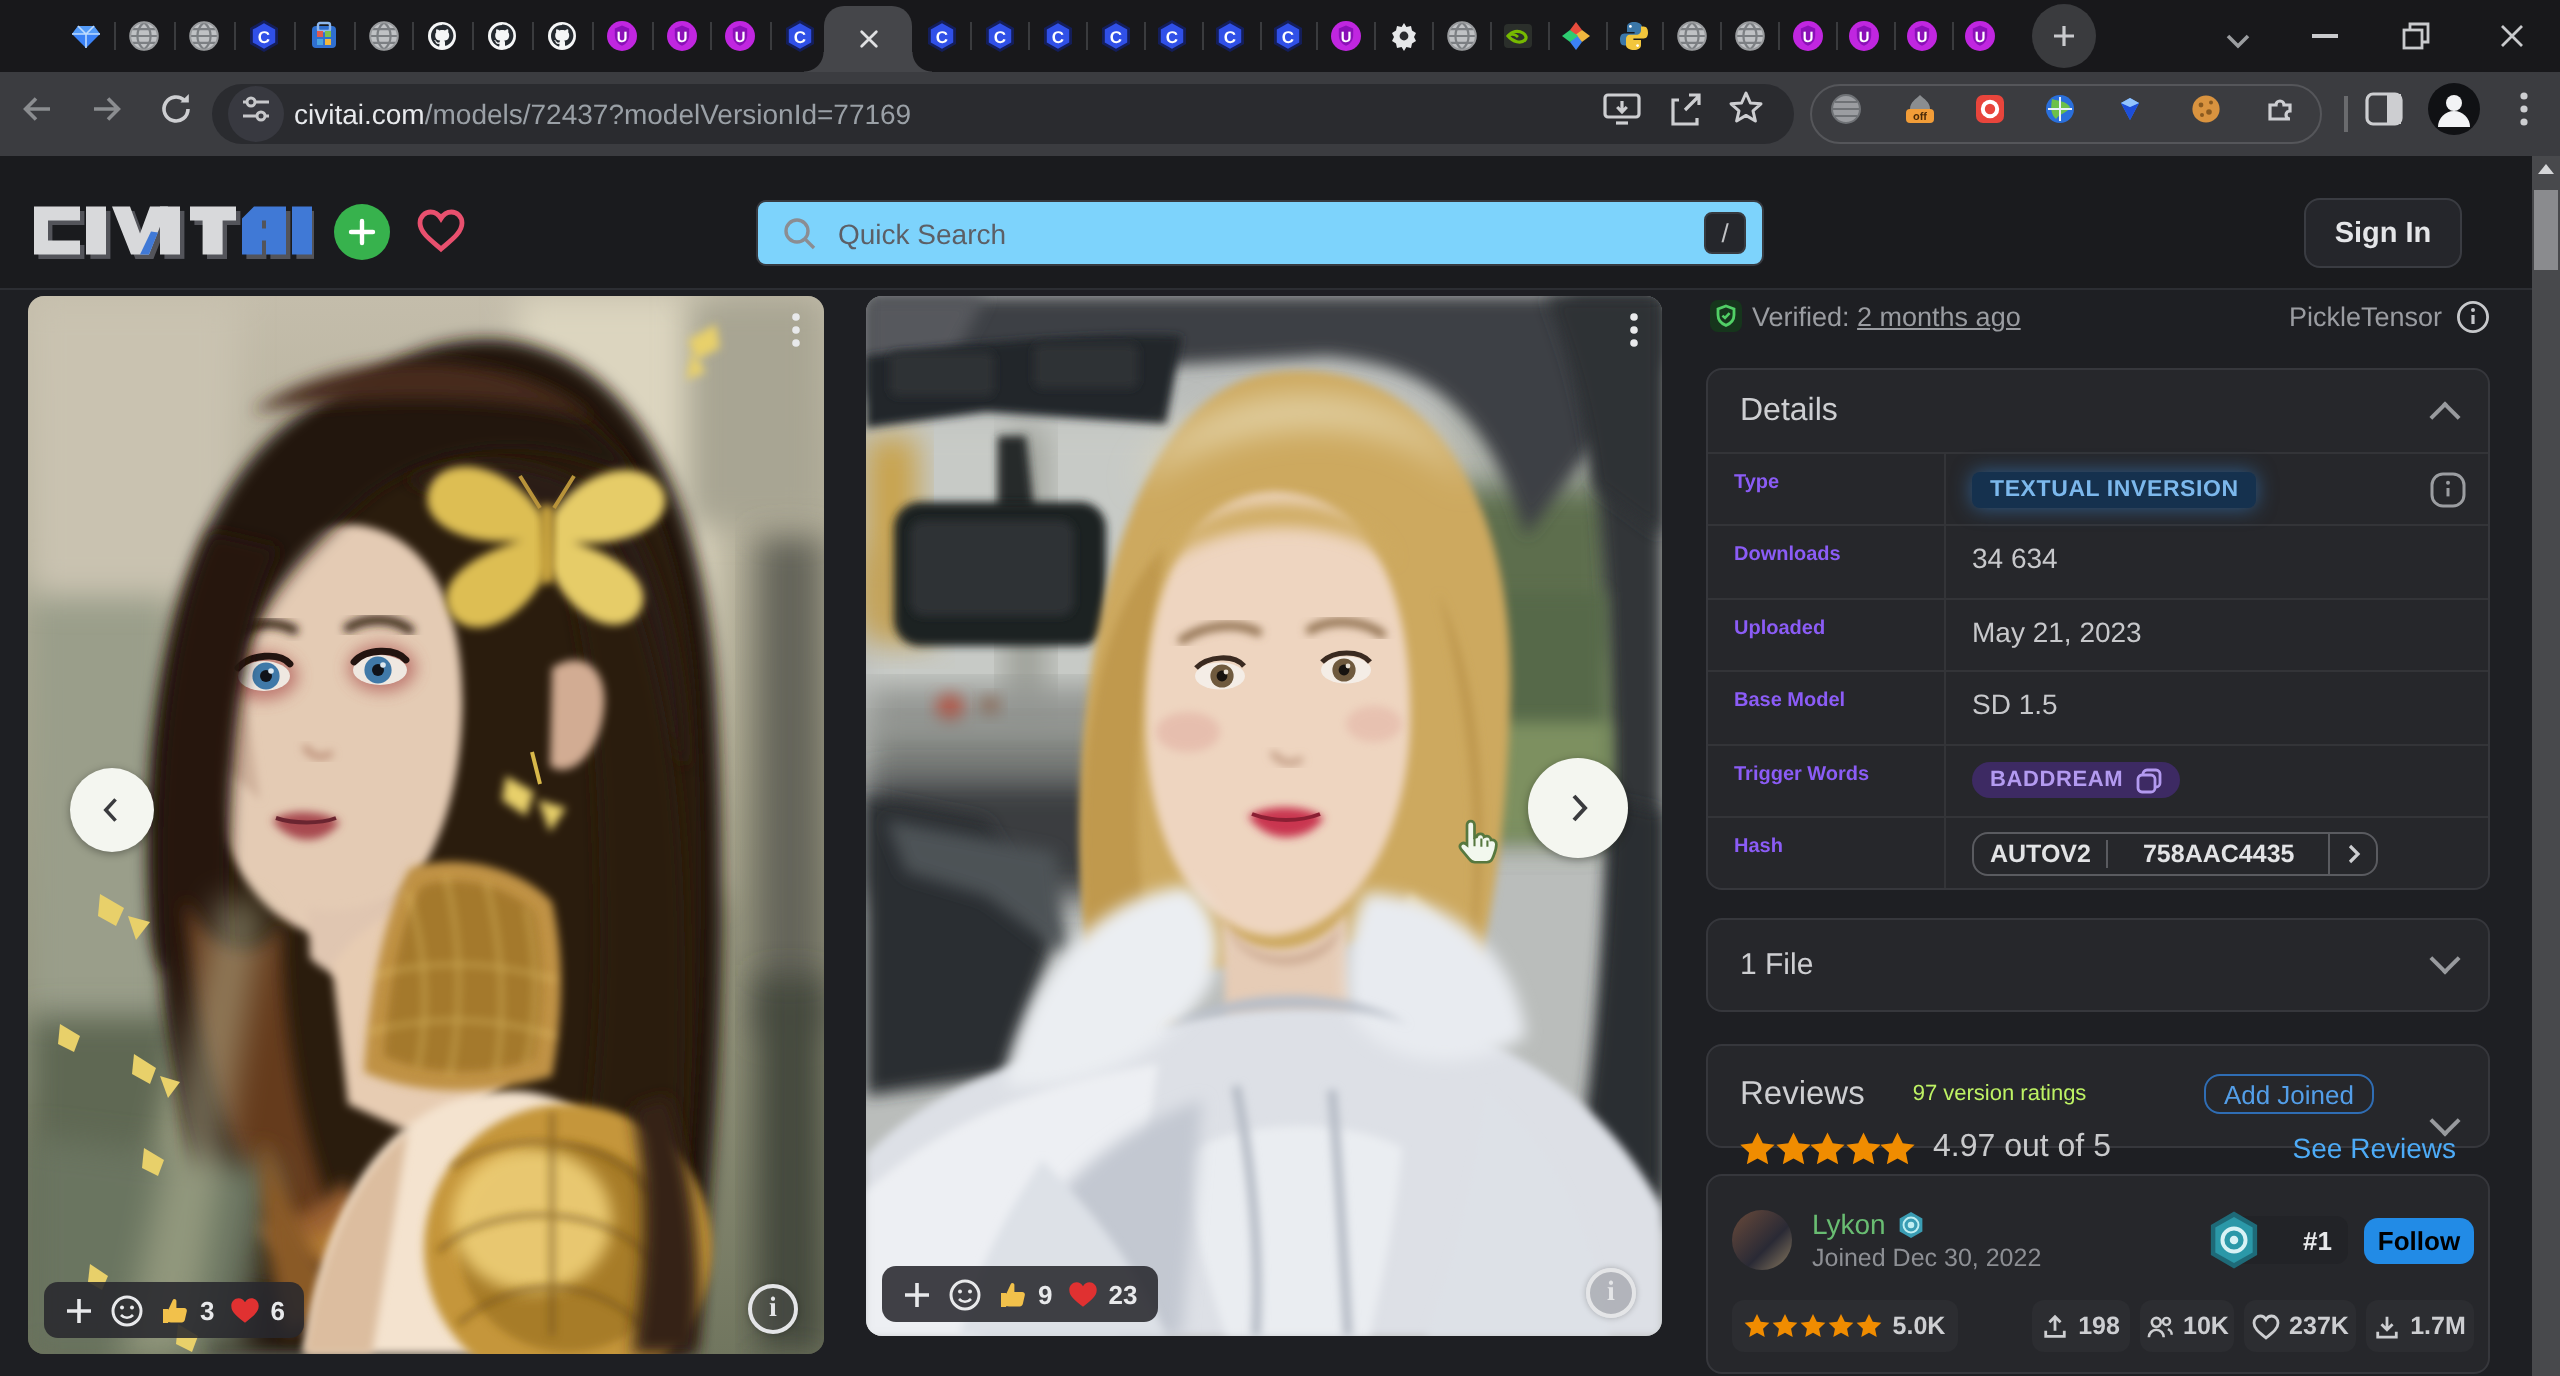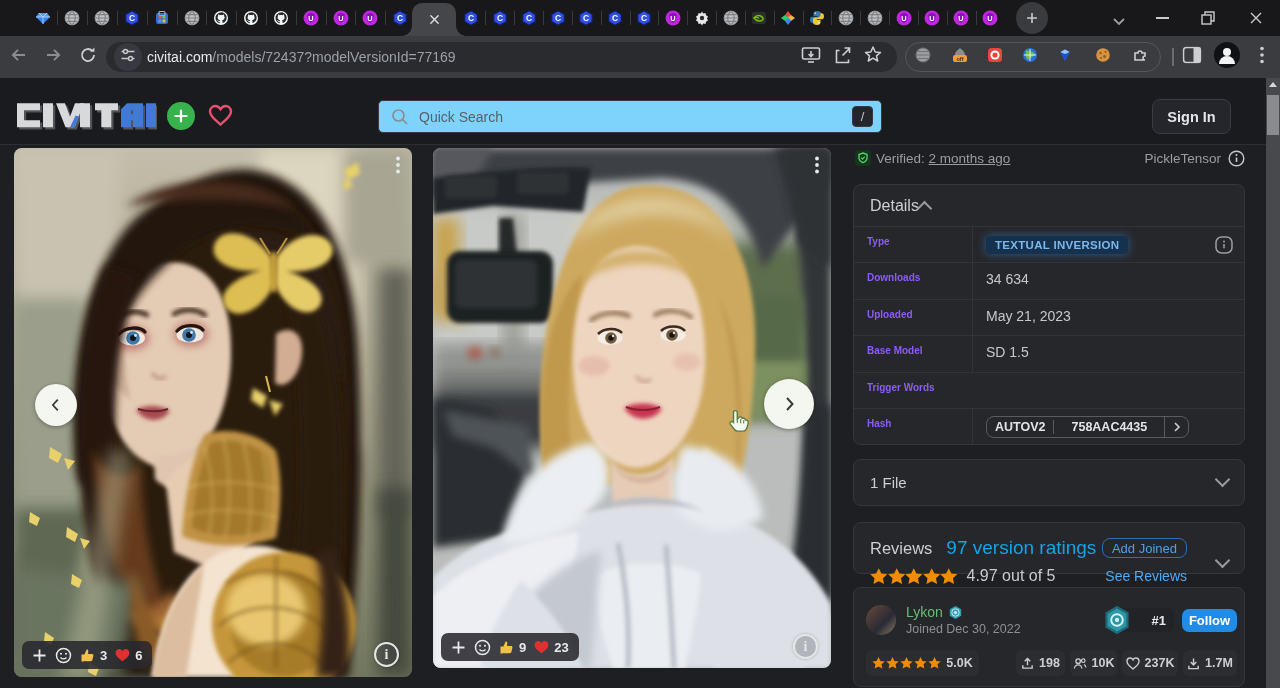--- a/index.html
+++ b/index.html
@@ -630,21 +630,21 @@
         </div>
 <span class="abs" style="left:23px;top:3px;font-size:13.5px;color:#9a9ca1">Verified: <span style="text-decoration:underline">2 months ago</span></span>
 <span class="abs" style="right:24px;top:3px;font-size:13.5px;color:#9a9ca1">PickleTensor</span>
 <svg class="abs" style="right:0;top:2px" width="17" height="17" viewBox="0 0 17 17">
           <circle cx="8.5" cy="8.5" r="7.3" fill="none" stroke="#c7c8cb" stroke-width="1.4"></circle>
           <path d="M8.5 7.5V12" stroke="#c7c8cb" stroke-width="1.6"></path>
           <circle cx="8.5" cy="5" r="1" fill="#c7c8cb"></circle>
         </svg>
 </div>
       <div class="card" style="margin-top:6px">
-<div style="height:41px;display:flex;align-items:center;justify-content:flex-start;padding:0 16px">
+<div style="height:41px;display:flex;align-items:center;justify-content:space-between;padding:0 16px">
 <span style="color:#cdced1;font-size:16px">Details</span>
 <div class="chev" style="transform:rotate(-135deg);margin-top:6px"></div>
 </div>
 <div class="trow">
           <div class="tlabel">Type</div>
           <div class="tval" style="align-items:center;padding-top:0">
             <span class="badge-ti">TEXTUAL INVERSION</span>
 <svg style="position:absolute;right:11px" width="18" height="18" viewBox="0 0 18 18">
               <rect x="1" y="1" width="16" height="16" rx="5.5" fill="none" stroke="#9b9da1" stroke-width="1.5"></rect>
               <path d="M9 8v4.2" stroke="#9b9da1" stroke-width="1.5"></path>
@@ -659,20 +659,26 @@
 <div class="trow">
           <div class="tlabel">Uploaded</div>
           <div class="tval">May 21, 2023</div>
         </div>
 <div class="trow">
           <div class="tlabel">Base Model</div>
           <div class="tval">SD 1.5</div>
         </div>
 <div class="trow">
           <div class="tlabel">Trigger Words</div>
+          <div class="tval" style="align-items:center;padding-top:0">
+            <span class="badge-bd">BADDREAM <svg width="13" height="13" viewBox="0 0 13 13">
+                <rect x="3.5" y="1" width="8.5" height="8.5" rx="2" fill="none" stroke="#b39af0" stroke-width="1.4"></rect>
+                <rect x="1" y="3.5" width="8.5" height="8.5" rx="2" fill="#3d2a63" stroke="#b39af0" stroke-width="1.4"></rect>
+              </svg></span>
+          </div>
         </div>
 <div class="trow">
           <div class="tlabel">Hash</div>
           <div class="tval" style="align-items:center;padding-top:0">
 <div style="display:flex;align-items:center;height:22px;border:1px solid #5a5b60;border-radius:8px;overflow:hidden">
 <span style="padding:0 8px;font-size:12.5px;font-weight:bold;color:#e2e3e5">AUTOV2</span>
 <span style="border-left:1px solid #5a5b60;padding:0 17px;font-size:12.5px;font-weight:bold;color:#e2e3e5">758AAC4435</span>
 <span style="border-left:1px solid #5a5b60;width:24px;height:100%;display:flex;align-items:center;justify-content:center">
                 <svg width="10" height="10" viewBox="0 0 10 10">
                   <path d="M3 1l4 4-4 4" stroke="#cdced1" stroke-width="1.6" fill="none"></path>
@@ -682,41 +688,41 @@
           </div>
         </div>
 </div>
       <div class="card" style="margin-top:14px;height:47px;display:flex;align-items:center;justify-content:space-between;padding:0 16px">
 <span style="color:#cdced1;font-size:15px">1 File</span>
 <div class="chev" style="transform:rotate(45deg);margin-top:-6px"></div>
 </div>
       <div class="card" style="margin-top:16px;height:52px;padding:14px 16px">
 <div style="display:flex;align-items:center">
 <span style="color:#cdced1;font-size:16.5px;font-weight:500">Reviews</span>
-<span style="color:#0ea5e9;font-size:19px;margin-left:14px">97 version ratings</span>
+<span style="color:#bef264;font-size:11px;margin-left:24px">97 version ratings</span>
 <span style="margin-left:auto;margin-right:41px;border:1px solid #2f6db4;border-radius:8px;color:#539ee8;font-size:13px;font-weight:500;padding:1.5px 9px">Add Joined</span>
 </div>
 <div style="display:flex;align-items:center;margin-top:8px">
 <svg width="17.5" height="17" viewBox="0 0 20 19" style="margin-right:0px">
             <path d="M10 0l3 6.2 6.8.8-5 4.6 1.3 6.6L10 14.9 3.9 18.2 5.2 11.6l-5-4.6L7 6.2z" fill="#f08c00"></path>
           </svg>
           <svg width="17.5" height="17" viewBox="0 0 20 19" style="margin-right:0px">
             <path d="M10 0l3 6.2 6.8.8-5 4.6 1.3 6.6L10 14.9 3.9 18.2 5.2 11.6l-5-4.6L7 6.2z" fill="#f08c00"></path>
           </svg>
           <svg width="17.5" height="17" viewBox="0 0 20 19" style="margin-right:0px">
             <path d="M10 0l3 6.2 6.8.8-5 4.6 1.3 6.6L10 14.9 3.9 18.2 5.2 11.6l-5-4.6L7 6.2z" fill="#f08c00"></path>
           </svg>
           <svg width="17.5" height="17" viewBox="0 0 20 19" style="margin-right:0px">
             <path d="M10 0l3 6.2 6.8.8-5 4.6 1.3 6.6L10 14.9 3.9 18.2 5.2 11.6l-5-4.6L7 6.2z" fill="#f08c00"></path>
           </svg>
           <svg width="17.5" height="17" viewBox="0 0 20 19" style="margin-right:0px">
             <path d="M10 0l3 6.2 6.8.8-5 4.6 1.3 6.6L10 14.9 3.9 18.2 5.2 11.6l-5-4.6L7 6.2z" fill="#f08c00"></path>
           </svg>
 <span style="color:#c9cacc;font-size:16px;margin-left:9px">4.97 out of 5</span>
-<span style="margin-left:auto;margin-right:41px;color:#4dabf7;font-size:14px;font-weight:500">See Reviews</span>
+<span style="margin-left:auto;color:#4dabf7;font-size:14px;font-weight:500">See Reviews</span>
 </div>
 <div class="chev" style="position:absolute;right:16px;top:32px;transform:rotate(45deg)"></div>
 </div>
       <div class="card" style="margin-top:13px;height:100px;padding:16px 7px 12px 12px">
 <div style="display:flex;align-items:center">
 <div style="width:30px;height:30px;border-radius:50%;background:linear-gradient(135deg,#6a4a3a,#2a2a35 60%,#8a7a60);flex:none"></div>
 <div style="margin-left:10px">
 <div style="display:flex;align-items:center;gap:6px">
               <span style="color:#69bd72;font-size:14px">Lykon</span>
 <svg width="13" height="13" viewBox="0 0 16 16">
@@ -730,21 +736,21 @@
 <div style="margin-left:auto;display:flex;align-items:center">
 <div style="width:60px;height:24px;background:#222327;border-radius:6px;display:flex;align-items:center;justify-content:flex-end;padding-right:8px;position:relative">
 <svg style="position:absolute;left:-13px;top:-4px" width="32" height="32" viewBox="0 0 36 36">
                 <path d="M18 2l13 7.5v17L18 34 5 26.5v-17z" fill="#1e6a78"></path>
                 <path d="M18 5l10.5 6v14L18 31 7.5 25v-14z" fill="#2b98a8"></path>
                 <circle cx="18" cy="18" r="6.5" fill="none" stroke="#d8f2f5" stroke-width="2.2"></circle>
                 <circle cx="18" cy="18" r="2.4" fill="#d8f2f5"></circle>
               </svg>
 <span style="color:#e8e9eb;font-size:13px;font-weight:bold">#1</span>
             </div>
-<div style="width:55px;height:23px;background:#228be6;border-radius:7px;margin-left:8px;display:flex;align-items:center;justify-content:center;color:#ffffff;font-size:13px;font-weight:bold">Follow</div>
+<div style="width:55px;height:23px;background:#228be6;border-radius:7px;margin-left:8px;display:flex;align-items:center;justify-content:center;color:#000000;font-size:13px;font-weight:bold">Follow</div>
 </div>
 </div>
 <div style="display:flex;margin-top:14px">
 <div style="width:113px;height:26px;background:#2c2d31;border-radius:6px;display:flex;align-items:center;justify-content:center;color:#cdced1;font-size:12.5px;font-weight:bold">
             <svg width="13" height="12" viewBox="0 0 20 19" style="margin-right:1px">
               <path d="M10 0l3 6.2 6.8.8-5 4.6 1.3 6.6L10 14.9 3.9 18.2 5.2 11.6l-5-4.6L7 6.2z" fill="#f08c00"></path>
             </svg>
             <svg width="13" height="12" viewBox="0 0 20 19" style="margin-right:1px">
               <path d="M10 0l3 6.2 6.8.8-5 4.6 1.3 6.6L10 14.9 3.9 18.2 5.2 11.6l-5-4.6L7 6.2z" fill="#f08c00"></path>
             </svg>

